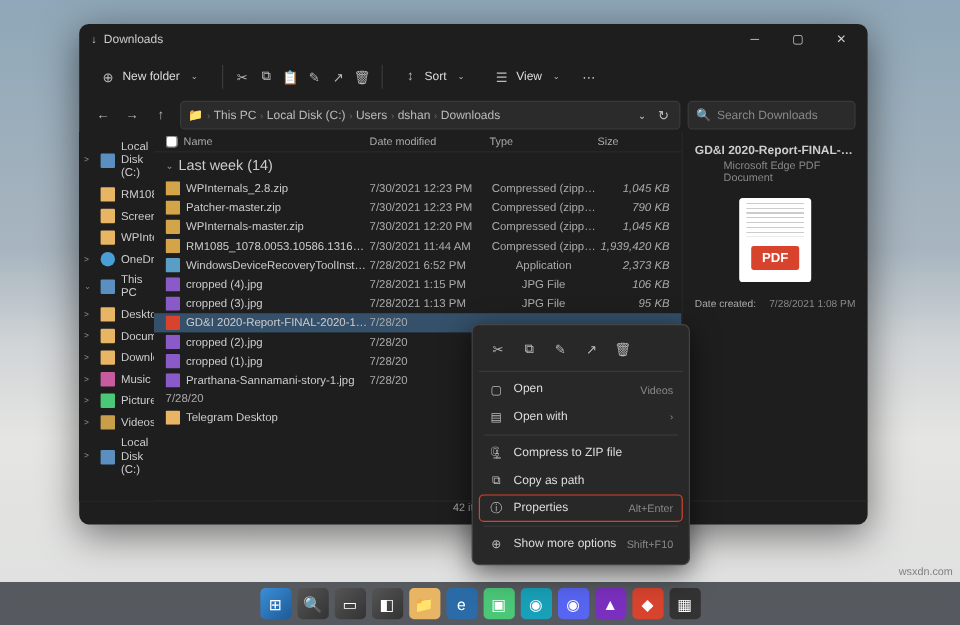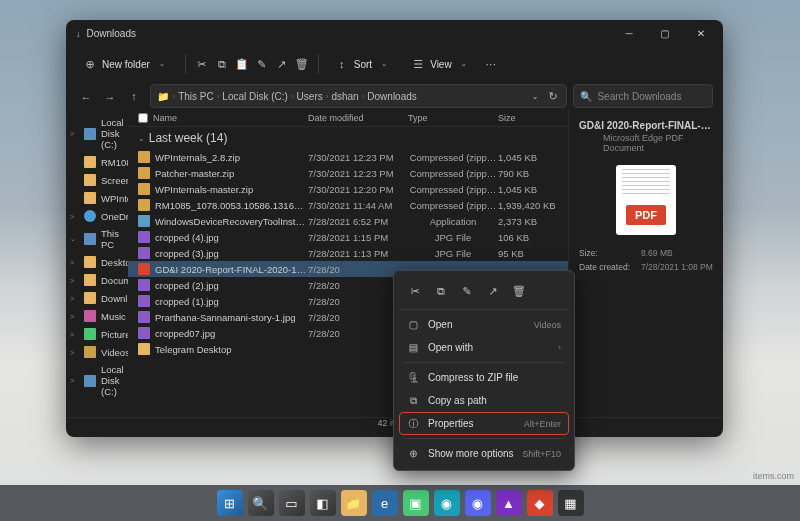--- a/index.html
+++ b/index.html
@@ -41,21 +41,21 @@
 .cols .c4 { width:60px; text-align:left; }
 .group-hdr { padding:4px 10px; font-size:12px; color:#ccc; display:flex; align-items:center; gap:4px; }
 .group-hdr::before { content:"⌄"; font-size:8px; color:#888; }
 .files { overflow-y:auto; }
 .row { display:flex; padding:2px 10px; font-size:9.5px; color:#ccc; align-items:center; }
 .row.sel { background:#34506a; }
 .row .c1 { width:170px; display:flex; gap:5px; align-items:center; overflow:hidden; }
 .row .c1 span { white-space:nowrap; overflow:hidden; text-overflow:ellipsis; }
 .row .c2 { width:100px; color:#aaa; }
 .row .c3 { width:90px; color:#aaa; white-space:nowrap; overflow:hidden; text-overflow:ellipsis;text-align:center; }
-.row .c4 { width:60px; color:#aaa; text-align:left; }
+.row .c4 { width:60px; color:#aaa; text-align:right;font-style:italic; }
 .fi { width:12px; height:12px; flex-shrink:0; background:#e8b564; border-radius:1px; }
 .fi.zip { background:#d4a548; }
 .fi.exe { background:#5a9ec8; }
 .fi.jpg { background:#8a5ac8; }
 .fi.pdf { background:#d8432e; }
 .details { width:155px; border-left:1px solid #2a2a2a; padding:10px; font-size:9.5px; color:#ccc; }
 .details-title { font-size:10px; font-weight:600; white-space:nowrap; overflow:hidden; text-overflow:ellipsis; }
 .details-sub { color:#888; margin-top:2px; font-size:9px;padding-left:24px; }
 .pdf-thumb { width:60px; height:70px; background:#fff; margin:12px auto; border-radius:3px; position:relative; }
 .pdf-thumb::before { content:""; position:absolute; top:4px; left:6px; right:6px; height:28px; background:repeating-linear-gradient(180deg,#ccc 0 1px,transparent 1px 4px); }
@@ -317,45 +317,40 @@
           <div class="row">
             <div class="c1">
               <span class="fi jpg"></span>
               <span>Prarthana-Sannamani-story-1.jpg</span>
             </div>
             <div class="c2">7/28/20</div>
             <div class="c3"></div>
             <div class="c4"></div>
           </div>
           <div class="row">
-            <div class="c1">
-              <span class="fi jpg"></span>
-              <span>cropped07.jpg</span>
-            </div>
             <div class="c2">7/28/20</div>
             <div class="c3"></div>
             <div class="c4"></div>
           </div>
           <div class="row">
             <div class="c1">
               <span class="fi folder"></span>
               <span>Telegram Desktop</span>
             </div>
             <div class="c2"></div>
             <div class="c3"></div>
             <div class="c4"></div>
           </div>
         </div>
     </div>
     <div class="details">
       <div class="details-title">GD&amp;I 2020-Report-FINAL-20…</div>
       <div class="details-sub">Microsoft Edge PDF Document</div>
       <div class="pdf-thumb"></div>
       <div class="meta" id="meta">
-          <div><b>Size:</b>8.69 MB</div>
           <div><b>Date created:</b>7/28/2021 1:08 PM</div>
         </div>
     </div>
   </div>
 
   <div class="statusbar">
     <span>42 items</span>
     <span class="sep2">|</span>
     <span>1 item selected  8.69 MB</span>
     <div class="sb-right">
@@ -413,13 +408,13 @@
   <div class="tb-ico c3">📁</div>
   <div class="tb-ico c4">e</div>
   <div class="tb-ico c5">▣</div>
   <div class="tb-ico c6">◉</div>
   <div class="tb-ico c7">◉</div>
   <div class="tb-ico c8">▲</div>
   <div class="tb-ico c9">◆</div>
   <div class="tb-ico c10">▦</div>
 </div>
 
-<div class="watermark">items.com</div>
+<div class="watermark">wsxdn.com</div>
 
 </body></html>

